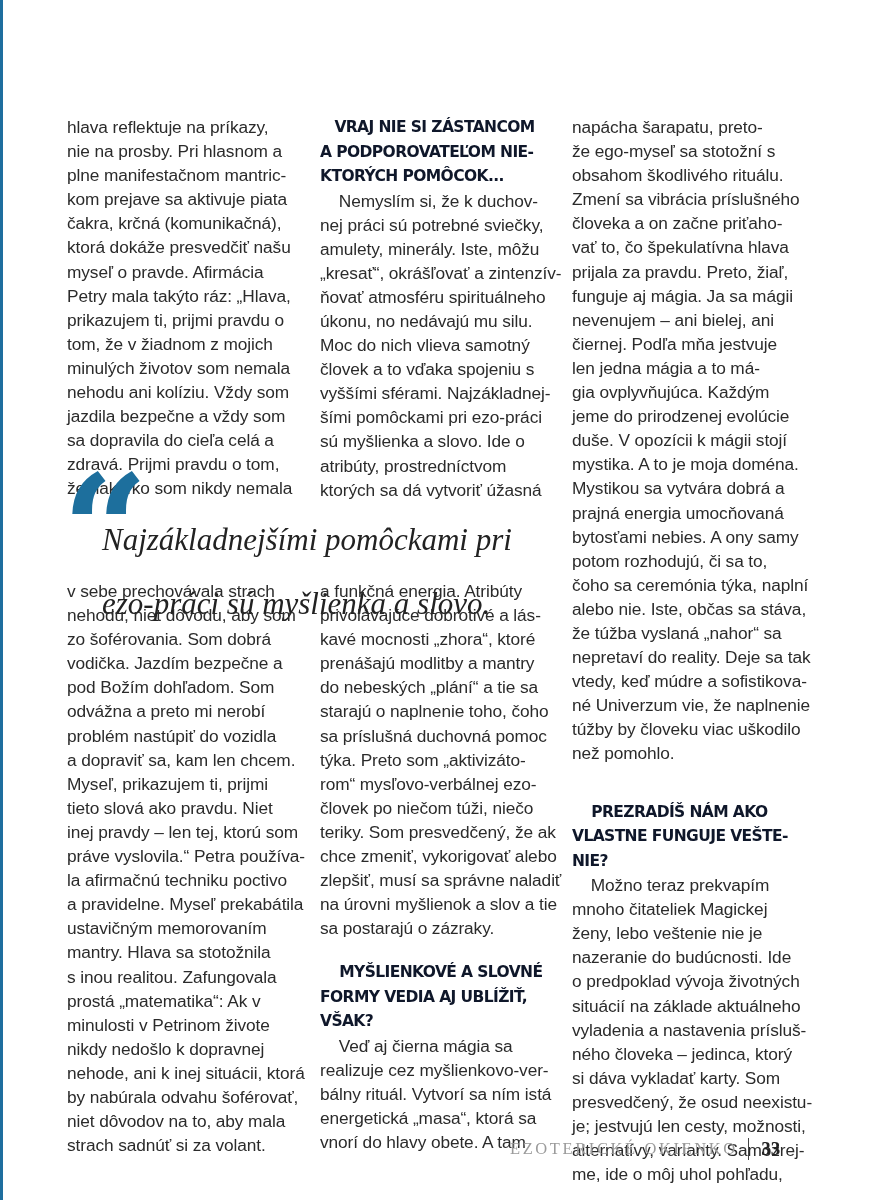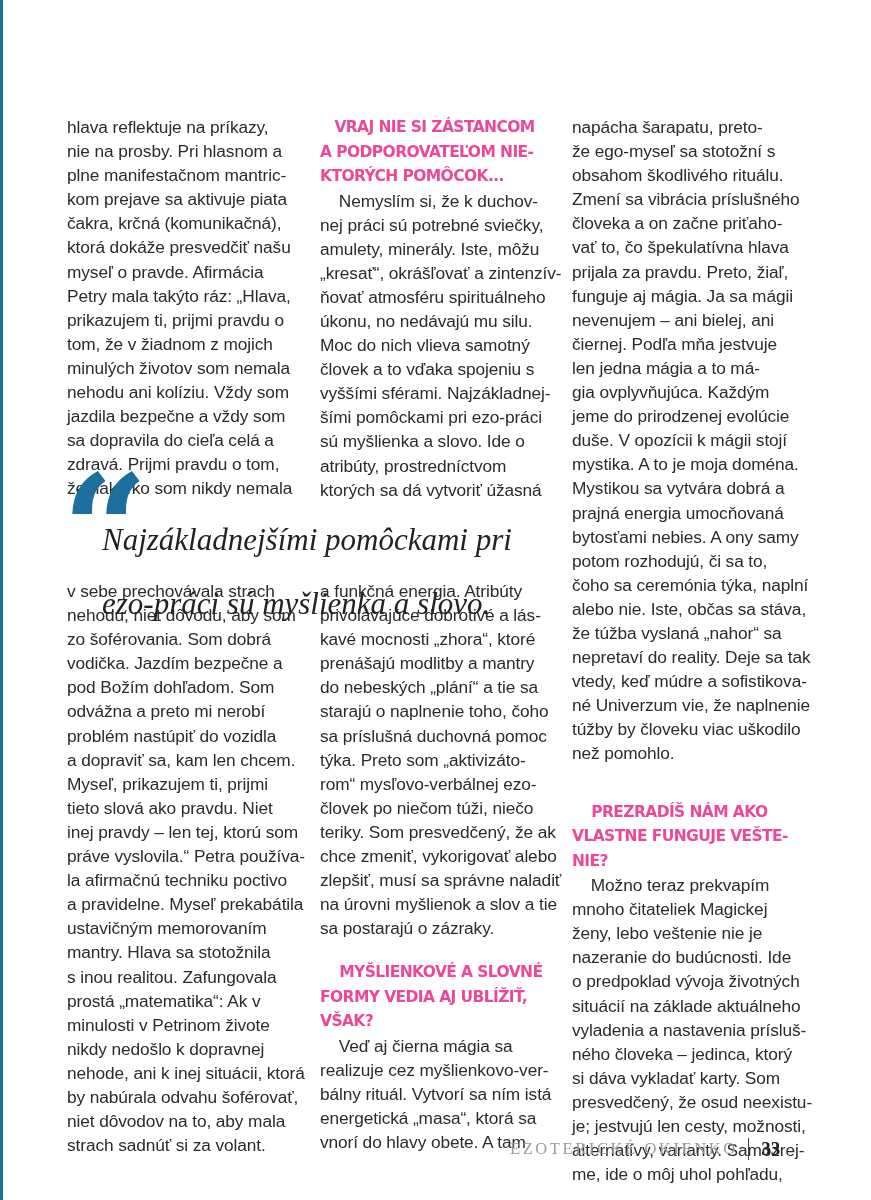--- a/index.html
+++ b/index.html
@@ -6,21 +6,21 @@
   body {
     width: 871px; height: 1200px; position: relative; overflow: hidden;
     background: #ffffff; color: #2b2b2b;
     font-family: "Liberation Sans", "DejaVu Sans", sans-serif;
   }
   .edge-bar { position: absolute; left: 0; top: 0; width: 3px; height: 1200px; background: #1e6e9e; }
   .col { position: absolute; font-size: 17.3px; line-height: 24.1px; letter-spacing: -0.1px; }
   .col p { margin: 0; white-space: pre; }
   .h {
     font-family: "DejaVu Sans", "Liberation Sans", sans-serif;
-    font-weight: bold; color: #ec4899; font-size: 15.5px; line-height: 24.5px;
+    font-weight: bold; color: #0f172a; font-size: 15.5px; line-height: 24.5px;
     letter-spacing: -0.6px; margin: 0; white-space: pre;
   }
   .gap { height: 24px; }
   .c1a { left: 67px; top: 115px; width: 235px; }
   .c2a { left: 320px; top: 115px; width: 235px; }
   .c3a { left: 572px; top: 115px; width: 235px; }
   .c1b { left: 67px; top: 579px; width: 240px; }
   .c2b { left: 320px; top: 579px; width: 240px; }
   .pull {
     position: absolute; left: 62px; top: 490px; width: 500px; height: 80px;

